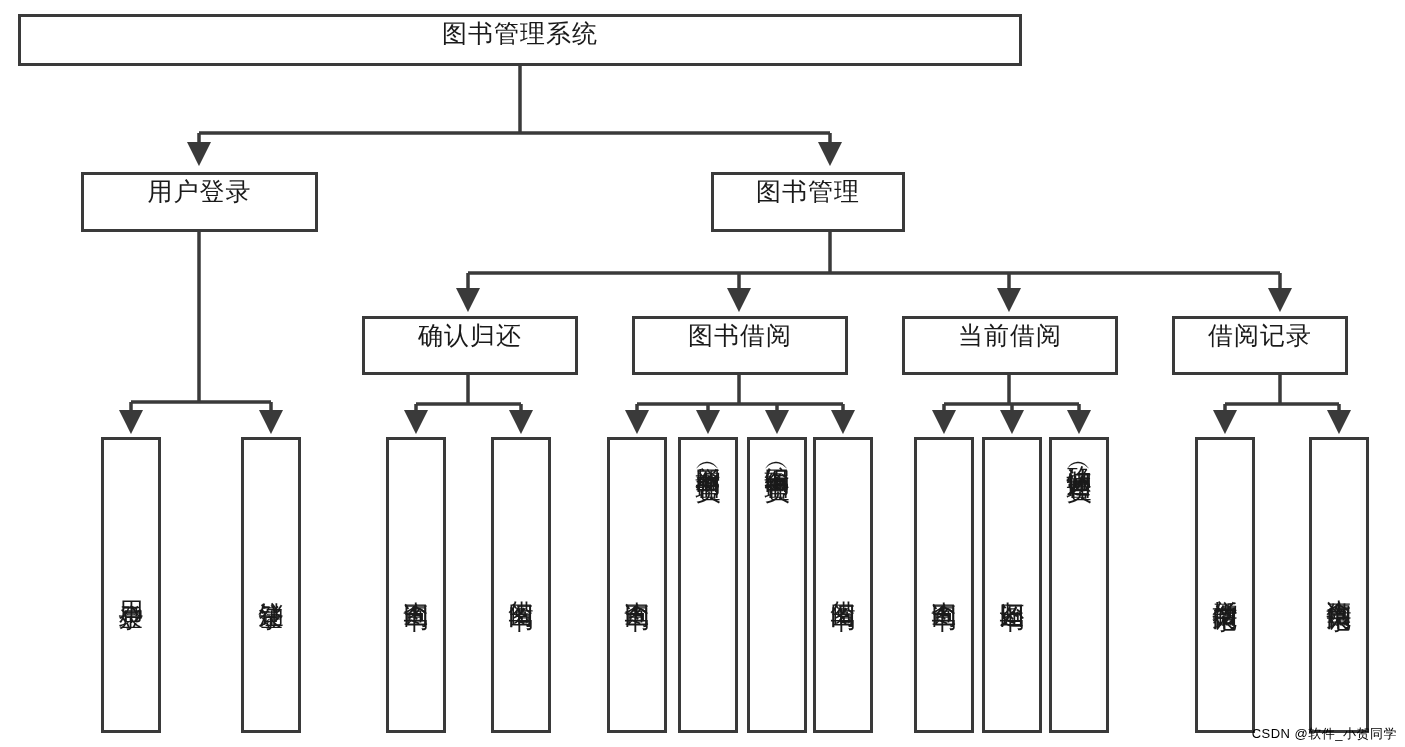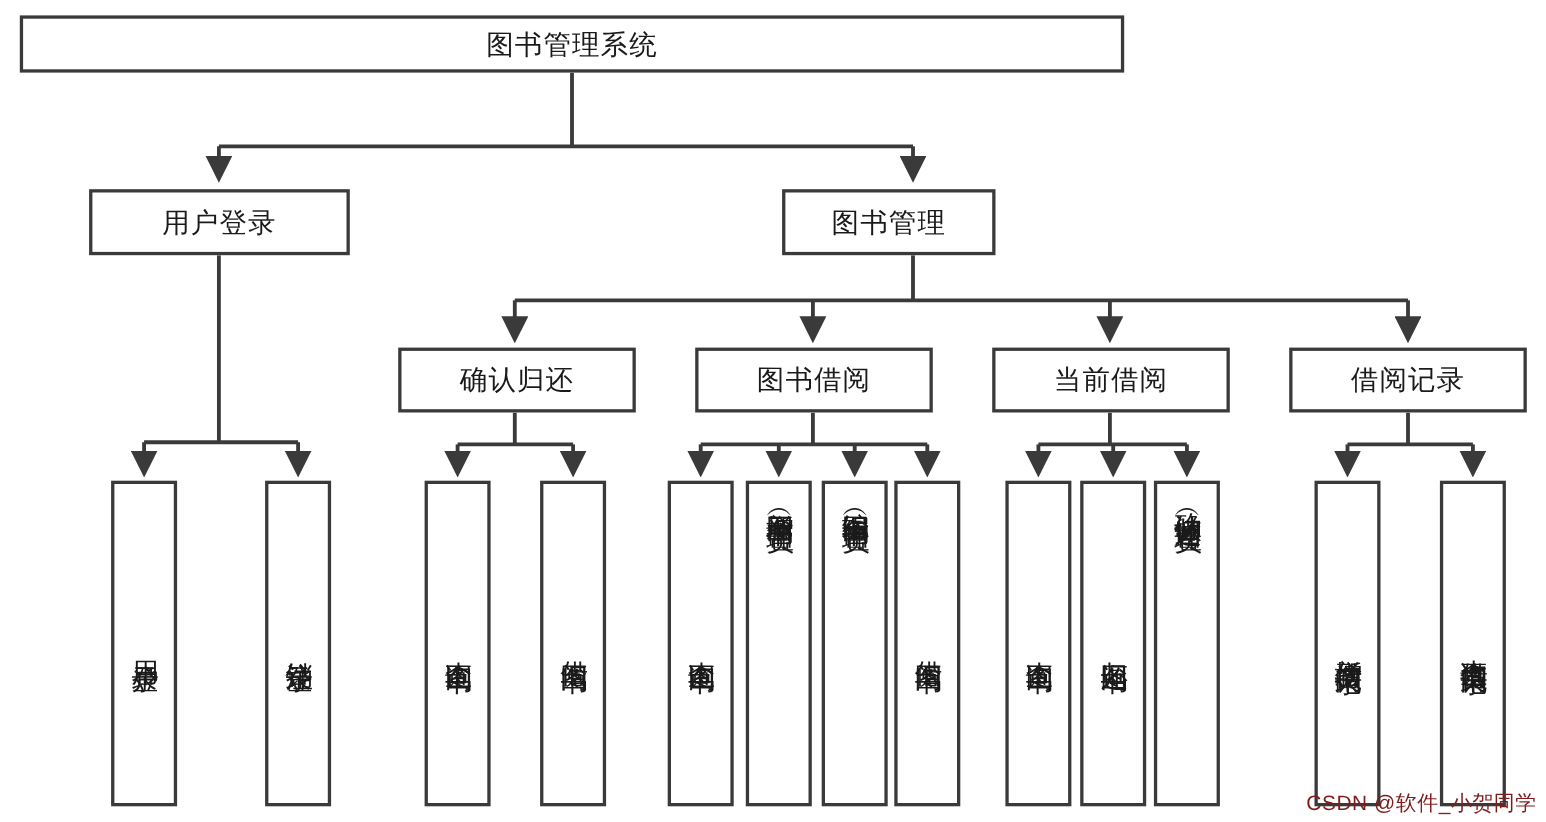--- a/index.html
+++ b/index.html
@@ -23,21 +23,20 @@
     top: 0;
     width: 1405px;
     height: 747px;
   }
   .node {
     position: absolute;
     box-sizing: border-box;
     border: 3px solid #3a3a3a;
     background: #ffffff;
     display: flex;
-    align-items: center;
     justify-content: center;
     color: #1a1a1a;
   }
   .node.horiz {
     font-size: 25px;
     letter-spacing: 1px;
   }
   .node.vert {
     align-items: flex-start;
     justify-content: center;
@@ -52,22 +51,22 @@
     white-space: nowrap;
   }
   .node.vert.centered {
     align-items: center;
     padding-top: 0;
   }
   .watermark {
     position: absolute;
     right: 8px;
     bottom: 4px;
-    font-size: 19px;
-    color: #7f1d1d;
+    font-size: 13px;
+    color: #000000;
     letter-spacing: 0.5px;
     white-space: nowrap;
     text-align: right;
   }
 </style>
 </head>
 <body>
 
 <div id="canvas">
 
@@ -134,21 +133,21 @@
 
   <div class="node horiz" style="left:362px; top:316px; width:216px; height:59px;">
     <span>确认归还</span>
   </div>
   <div class="node horiz" style="left:632px; top:316px; width:216px; height:59px;">
     <span>图书借阅</span>
   </div>
   <div class="node horiz" style="left:902px; top:316px; width:216px; height:59px;">
     <span>当前借阅</span>
   </div>
-  <div class="node horiz" style="left:1172px; top:316px; width:216px; height:59px;">
+  <div class="node horiz" style="left:1172px; top:316px; width:176px; height:59px;">
     <span>借阅记录</span>
   </div>
 
   <div class="node vert centered" style="left:101px; top:437px; width:60px; height:296px;">
     <span class="vlabel">用户登录</span>
   </div>
   <div class="node vert centered" style="left:241px; top:437px; width:60px; height:296px;">
     <span class="vlabel">注销登录</span>
   </div>
 

